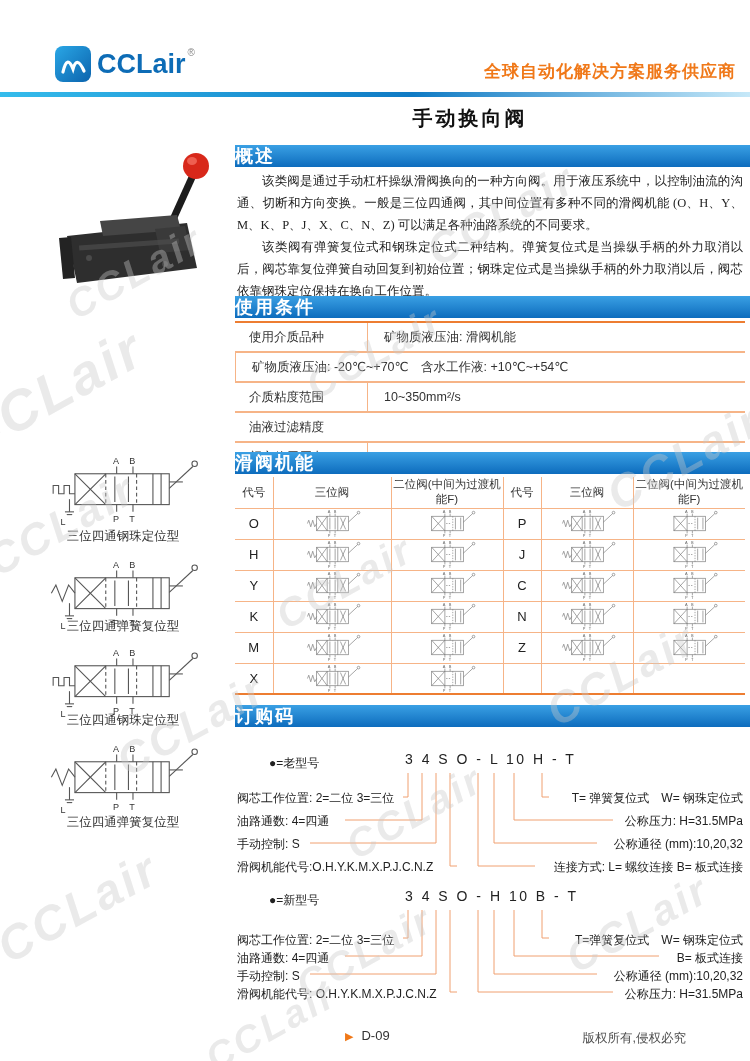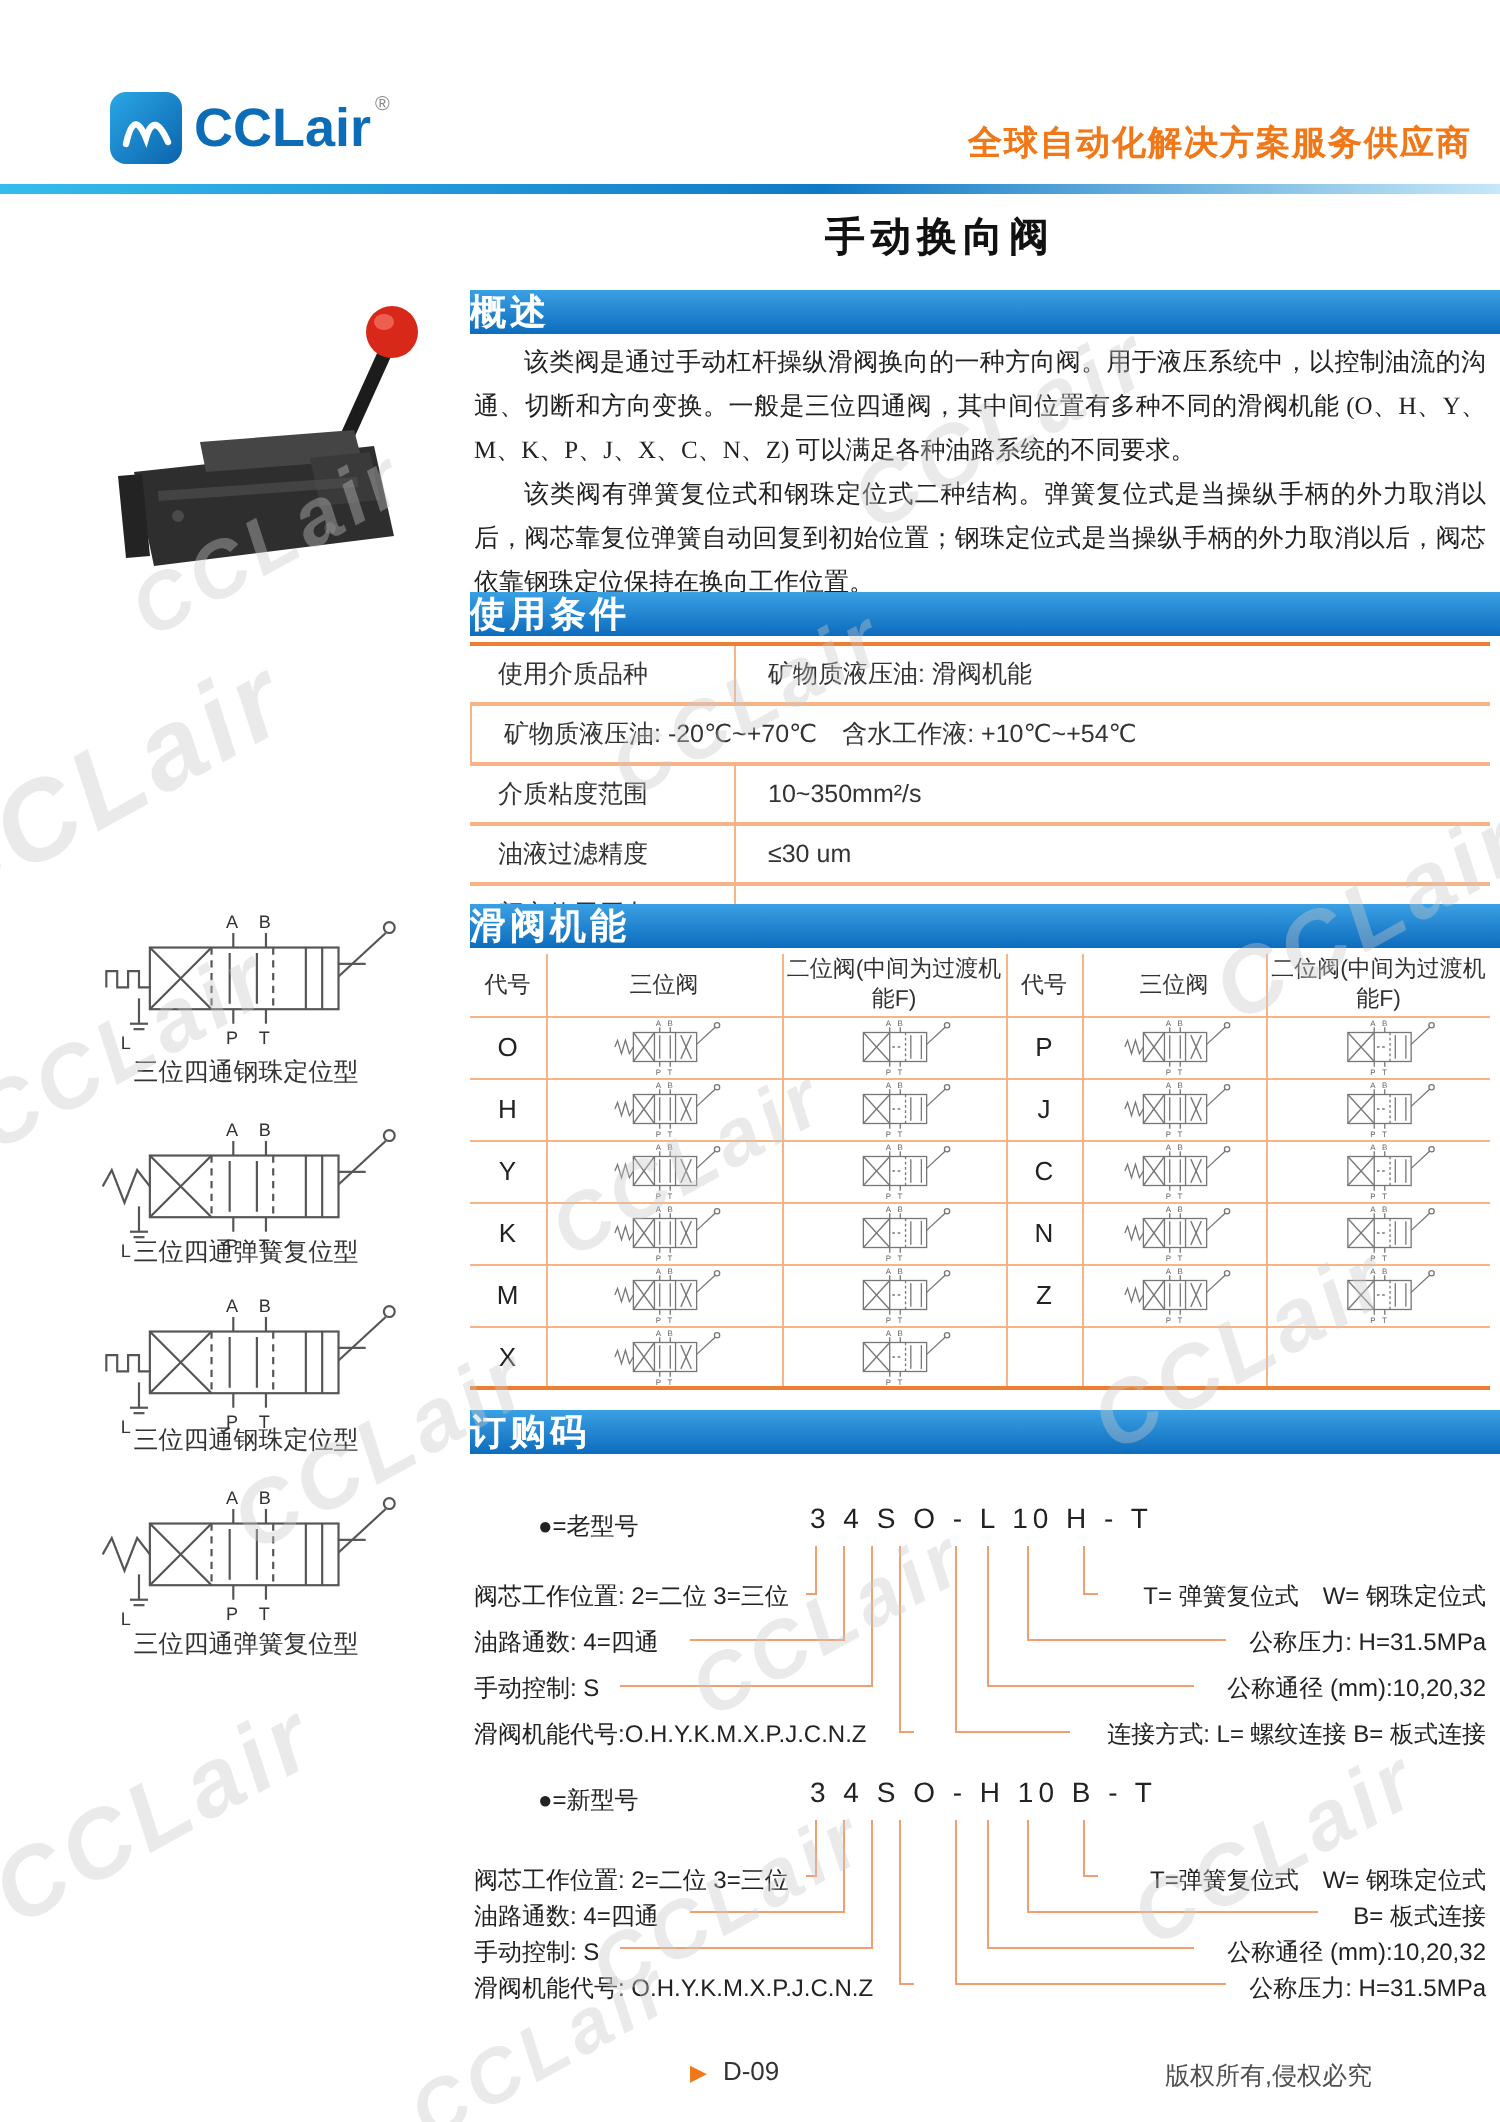--- a/index.html
+++ b/index.html
@@ -227,21 +227,20 @@
     </div>
     <div class="cond-row">
       <div class="cond-value">矿物质液压油: -20℃~+70℃　含水工作液: +10℃~+54℃</div>
     </div>
     <div class="cond-row">
       <div class="cond-label">介质粘度范围</div>
       <div class="cond-value">10~350mm²/s</div>
     </div>
     <div class="cond-row">
       <div class="cond-label">油液过滤精度</div>
-      <div class="cond-value">≤30 um</div>
     </div>
     <div class="cond-row">
       <div class="cond-label">额定使用压力</div>
       <div class="cond-value">31.5MPa</div>
     </div>
   </div>
 
   <div class="sec-bar" style="top:452px">滑阀机能</div>
   <table class="spool">
     <colgroup>

